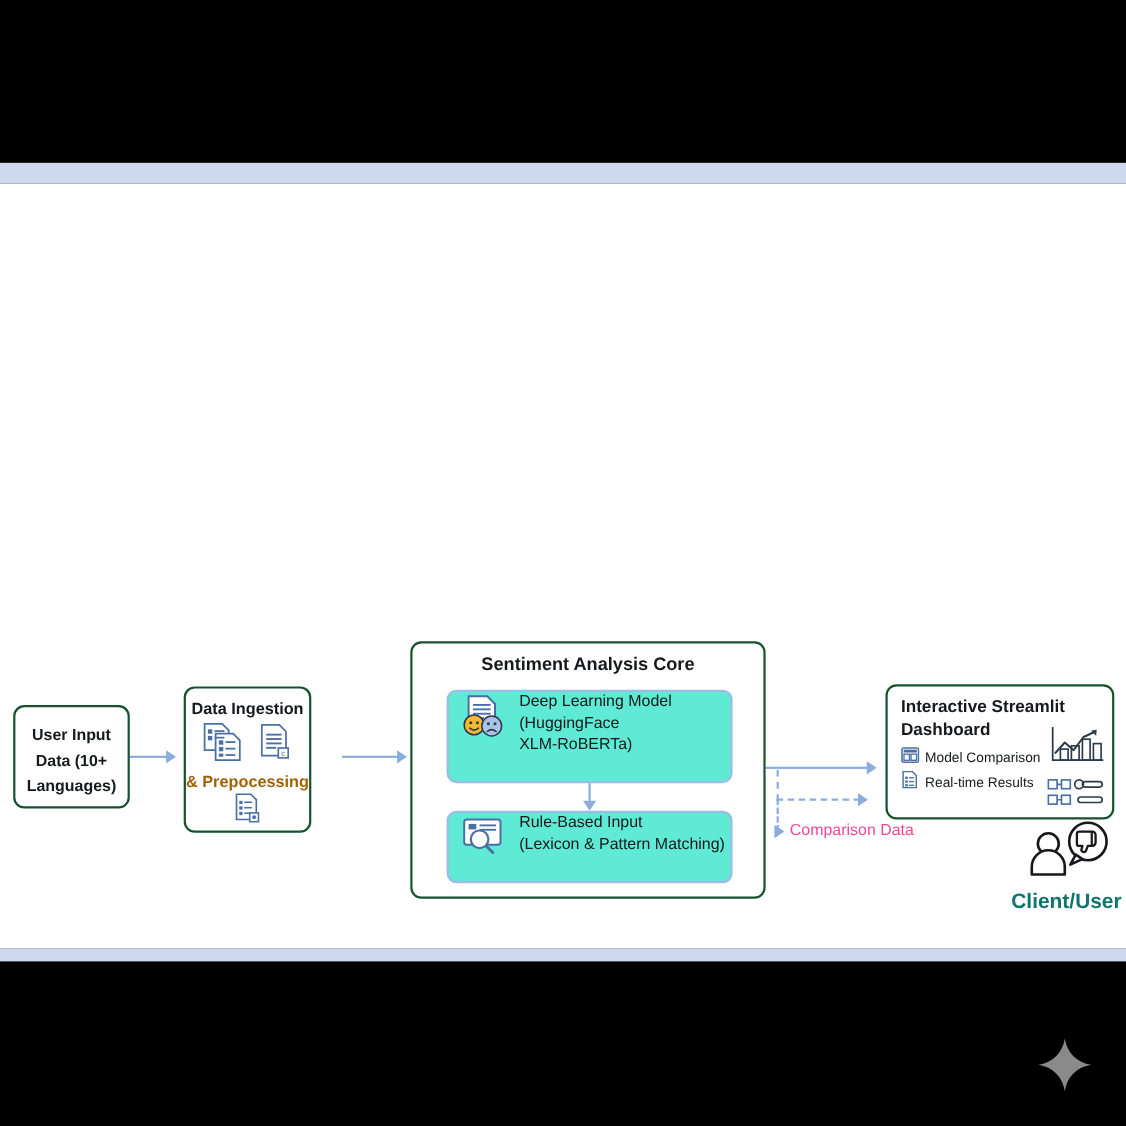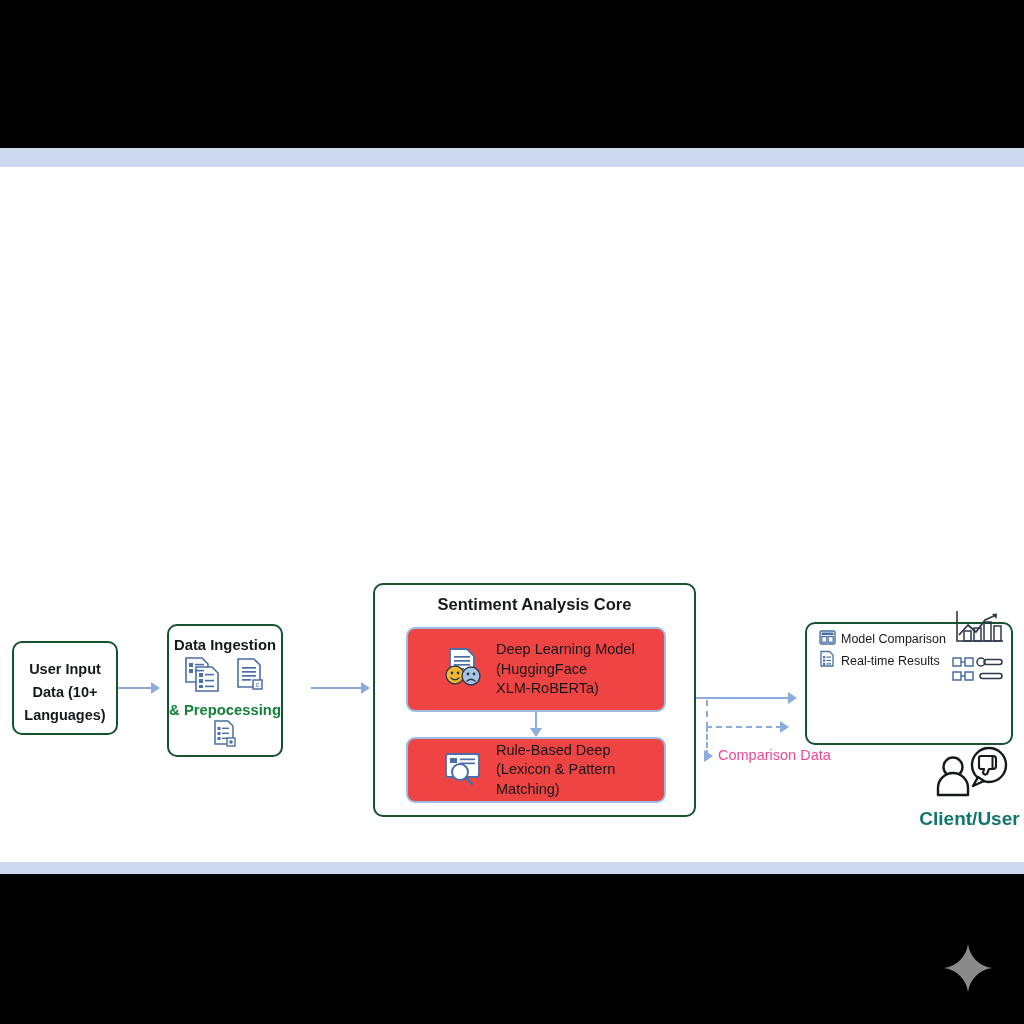--- a/index.html
+++ b/index.html
@@ -68,21 +68,21 @@
   
   #box-ingestion {
     left: 167px; top: 457px; width: 116px; height: 133px;
   }
   #box-ingestion .line1 {
     font-size: 14.8px; font-weight: bold; text-align: center;
     color: #15181c; margin-top: 11px;
   }
   #box-ingestion .line2 {
     font-size: 14.8px; font-weight: bold; text-align: center;
-    color: #15803d; margin-top: 2px;
+    color: #a16207; margin-top: 2px;
   }
   .ingest-icons {
     display: flex; justify-content: center; align-items: flex-start;
     gap: 7px; margin-top: 3px;
   }
   .ingest-icons-2 {
     display: flex; justify-content: center; margin-top: 1px;
   }
   
   #box-core {
@@ -90,24 +90,23 @@
   }
   #box-core .core-title {
     font-size: 16.5px; font-weight: bold; text-align: center;
     color: #15181c; margin-top: 10px;
   }
   .sub-node {
     position: absolute;
     box-sizing: border-box;
     border: 2px solid #9dbbe4;
     border-radius: 9px;
-    background: #ef4444;
+    background: #5eead4;
     display: flex;
-    align-items: center;
-    padding-left: 24px;
+    align-items: flex-start;
   }
   #sub-deep { left: 31px; top: 42px; width: 260px; height: 85px; }
   #sub-rule { left: 31px; top: 152px; width: 260px; height: 66px; }
   .sub-icon { flex: 0 0 auto; margin-left: 9px; margin-right: 9px; }
   .sub-text { font-size: 14.5px; color: #16181b; line-height: 19.5px; white-space: pre-line; }
   
   #box-dashboard {
     left: 805px; top: 455px; width: 208px; height: 123px;
   }
   #box-dashboard .dash-title {
@@ -297,25 +296,27 @@
             <rect x="5" y="6" width="33" height="23" rx="2.5" fill="#ffffff" stroke="#4a6fa5" stroke-width="1.8"></rect>
             <rect x="9" y="10" width="7" height="5" fill="#4a6fa5"></rect>
             <g fill="#4a6fa5">
               <rect x="19" y="10.5" width="15" height="1.7"></rect>
               <rect x="19" y="14.5" width="15" height="1.7"></rect>
             </g>
             <circle cx="19" cy="24" r="8" fill="#ffffff" stroke="#4a6fa5" stroke-width="2"></circle>
             <line x1="25" y1="30" x2="31" y2="36" stroke="#4a6fa5" stroke-width="2.6" stroke-linecap="round"></line>
           </svg>
         </span>
-        <span class="sub-text"><span>Rule-Based Deep</span><br><span>(Lexicon &amp; Pattern Matching)</span></span>
+        <span class="sub-text"><span>Rule-Based Input</span><br><span>(Lexicon &amp; Pattern Matching)</span></span>
       </div>
     </div>
 
     <div class="node" id="box-dashboard">
+      <div class="dash-title">Interactive Streamlit
+Dashboard</div>
 
       <div class="dash-body">
         <div class="dash-feats">
           <div class="dash-feat">
             <span>
               <svg width="17" height="17" viewBox="0 0 17 17">
                 <rect x="1" y="2" width="15" height="13" rx="1.5" fill="#ffffff" stroke="#4a6fa5" stroke-width="1.4"></rect>
                 <rect x="2.5" y="3.5" width="12" height="2.6" fill="#4a6fa5"></rect>
                 <rect x="2.8" y="7.6" width="5" height="5.6" fill="none" stroke="#4a6fa5" stroke-width="1.2"></rect>
                 <rect x="9.2" y="7.6" width="5" height="5.6" fill="none" stroke="#4a6fa5" stroke-width="1.2"></rect>

